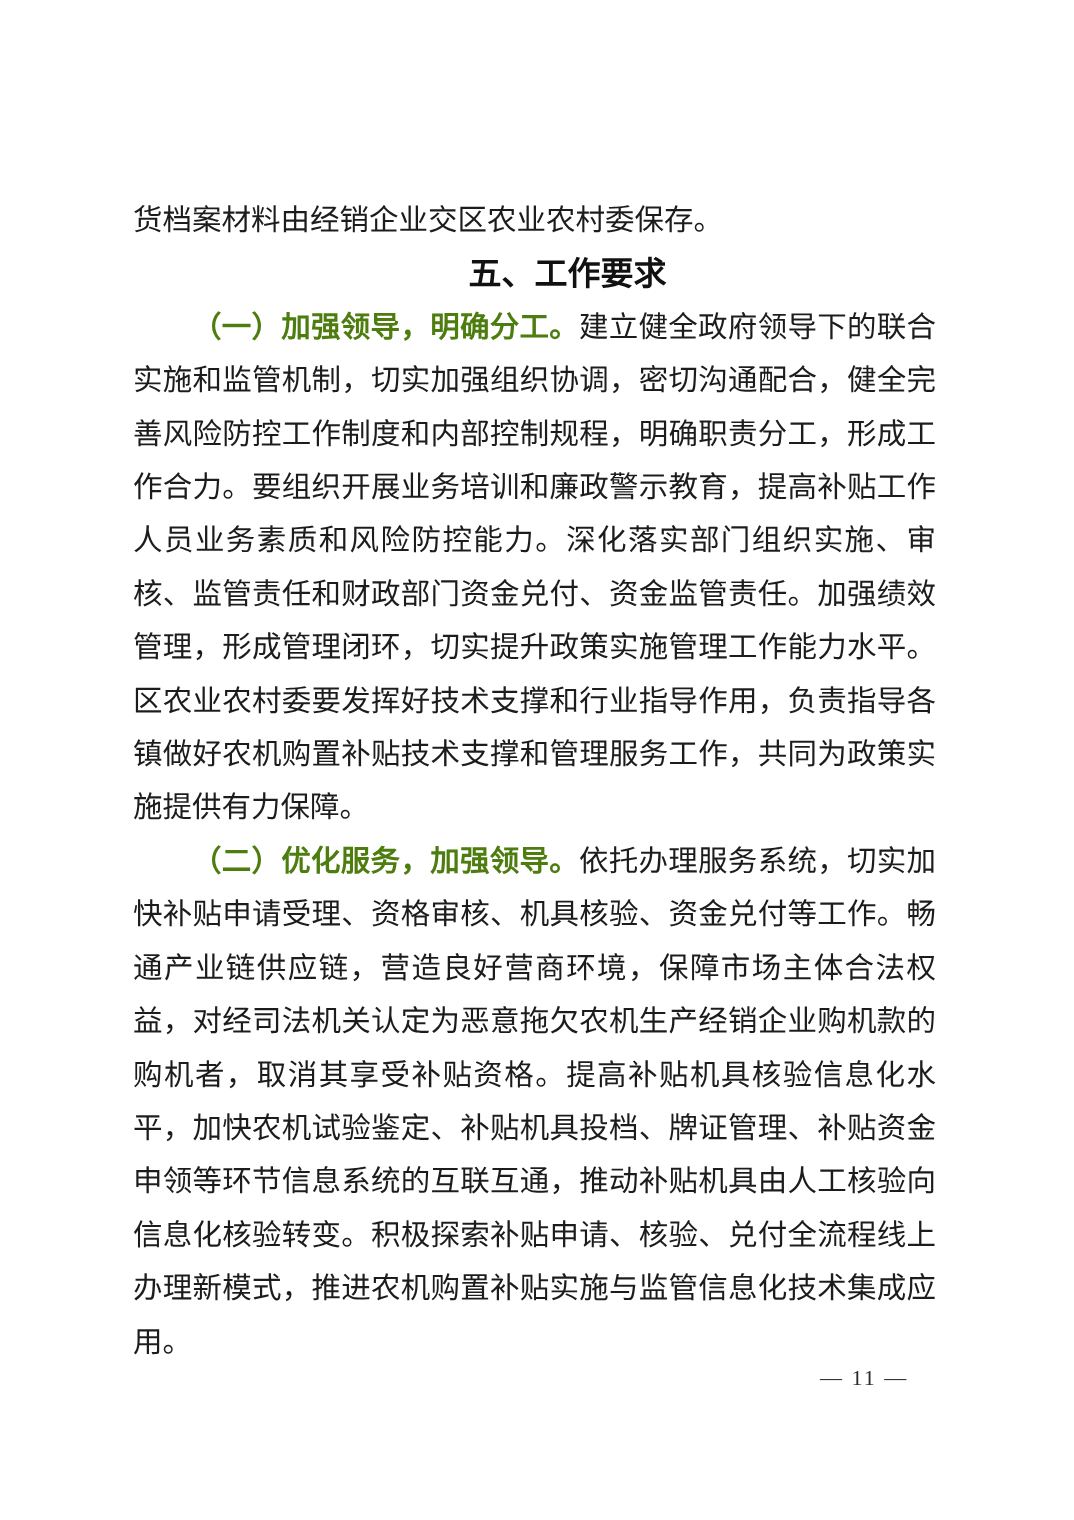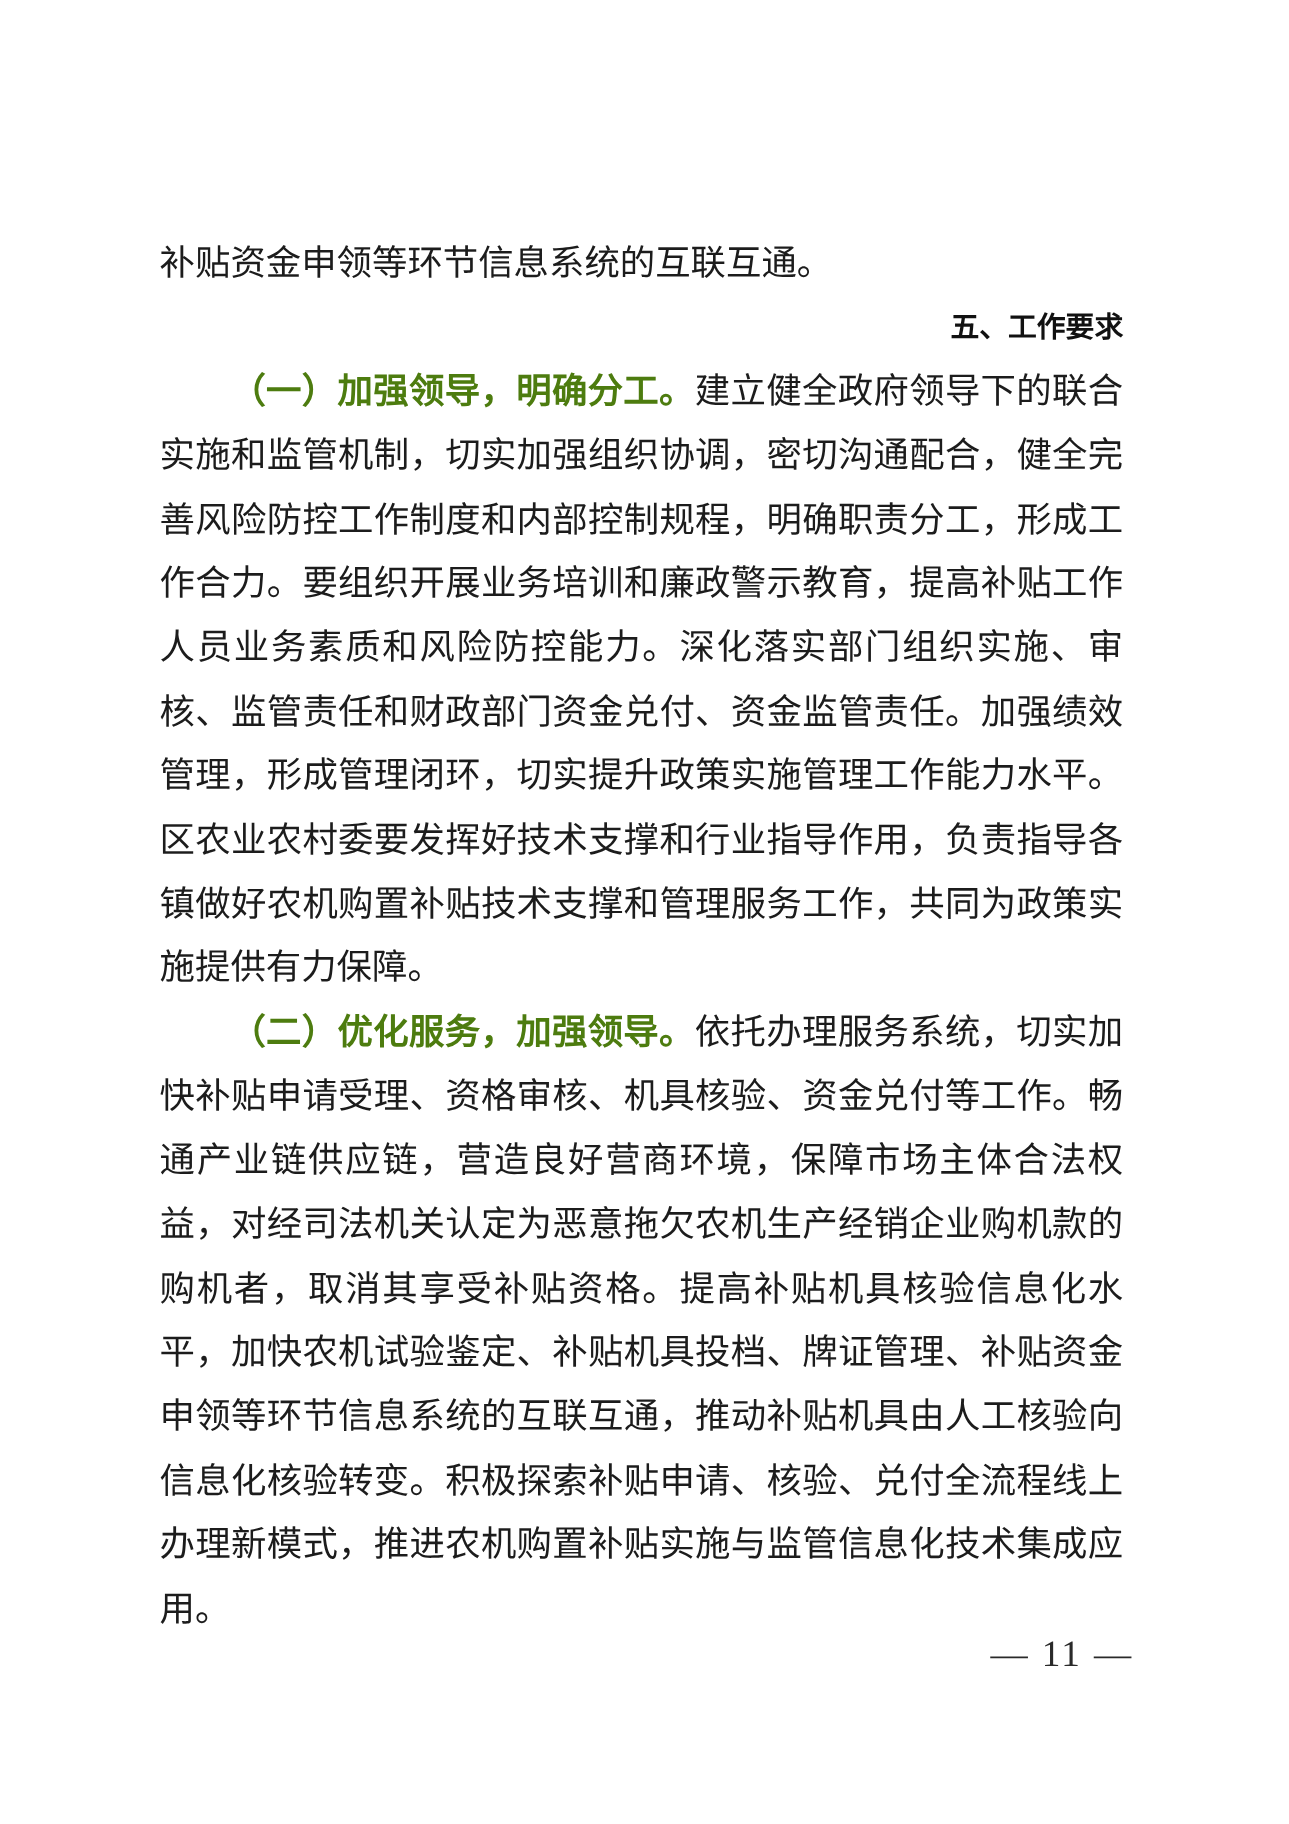--- a/index.html
+++ b/index.html
@@ -33,51 +33,50 @@
   }
   .indent {
     text-indent: 2em;
   }
   .section-heading {
     margin: 0;
     padding: 0;
     text-indent: 2em;
     font-family: "Liberation Sans", "DejaVu Sans", sans-serif;
     font-weight: bold;
-    font-size: 24px;
+    font-size: 33px;
     line-height: 53.4px;
     color: #111111;
-    text-align: right;
+    text-align: center;
   }
   .lead {
     font-weight: bold;
     color: #4d7c0f;
   }
   .page-number {
     position: absolute;
     left: 820px;
     top: 1362px;
     width: 130px;
     font-family: "Liberation Serif", "DejaVu Serif", serif;
-    font-size: 31px;
+    font-size: 22px;
     line-height: 32px;
     letter-spacing: 2px;
     color: #2a2a2a;
-    text-align: center;
     white-space: nowrap;
   }
 </style>
 </head>
 <body>
 
 <div class="page">
 
   <div class="content">
 
-    <p>补贴资金申领等环节信息系统的互联互通。</p>
+    <p>货档案材料由经销企业交区农业农村委保存。</p>
 
     <h2 class="section-heading">五、工作要求</h2>
 
     <p class="indent"><span class="lead">（一）加强领导，明确分工。</span><span>建立健全政府领导下的联合实施和监管机制，切实加强组织协调，密切沟通配合，健全完善风险防控工作制度和内部控制规程，明确职责分工，形成工作合力。要组织开展业务培训和廉政警示教育，提高补贴工作人员业务素质和风险防控能力。深化落实部门组织实施、审核、监管责任和财政部门资金兑付、资金监管责任。加强绩效管理，形成管理闭环，切实提升政策实施管理工作能力水平。区农业农村委要发挥好技术支撑和行业指导作用，负责指导各镇做好农机购置补贴技术支撑和管理服务工作，共同为政策实施提供有力保障。</span></p>
 
     <p class="indent"><span class="lead">（二）优化服务，加强领导。</span><span>依托办理服务系统，切实加快补贴申请受理、资格审核、机具核验、资金兑付等工作。畅通产业链供应链，营造良好营商环境，保障市场主体合法权益，对经司法机关认定为恶意拖欠农机生产经销企业购机款的购机者，取消其享受补贴资格。提高补贴机具核验信息化水平，加快农机试验鉴定、补贴机具投档、牌证管理、补贴资金申领等环节信息系统的互联互通，推动补贴机具由人工核验向信息化核验转变。积极探索补贴申请、核验、兑付全流程线上办理新模式，推进农机购置补贴实施与监管信息化技术集成应用。</span></p>
 
 
   </div>
 

